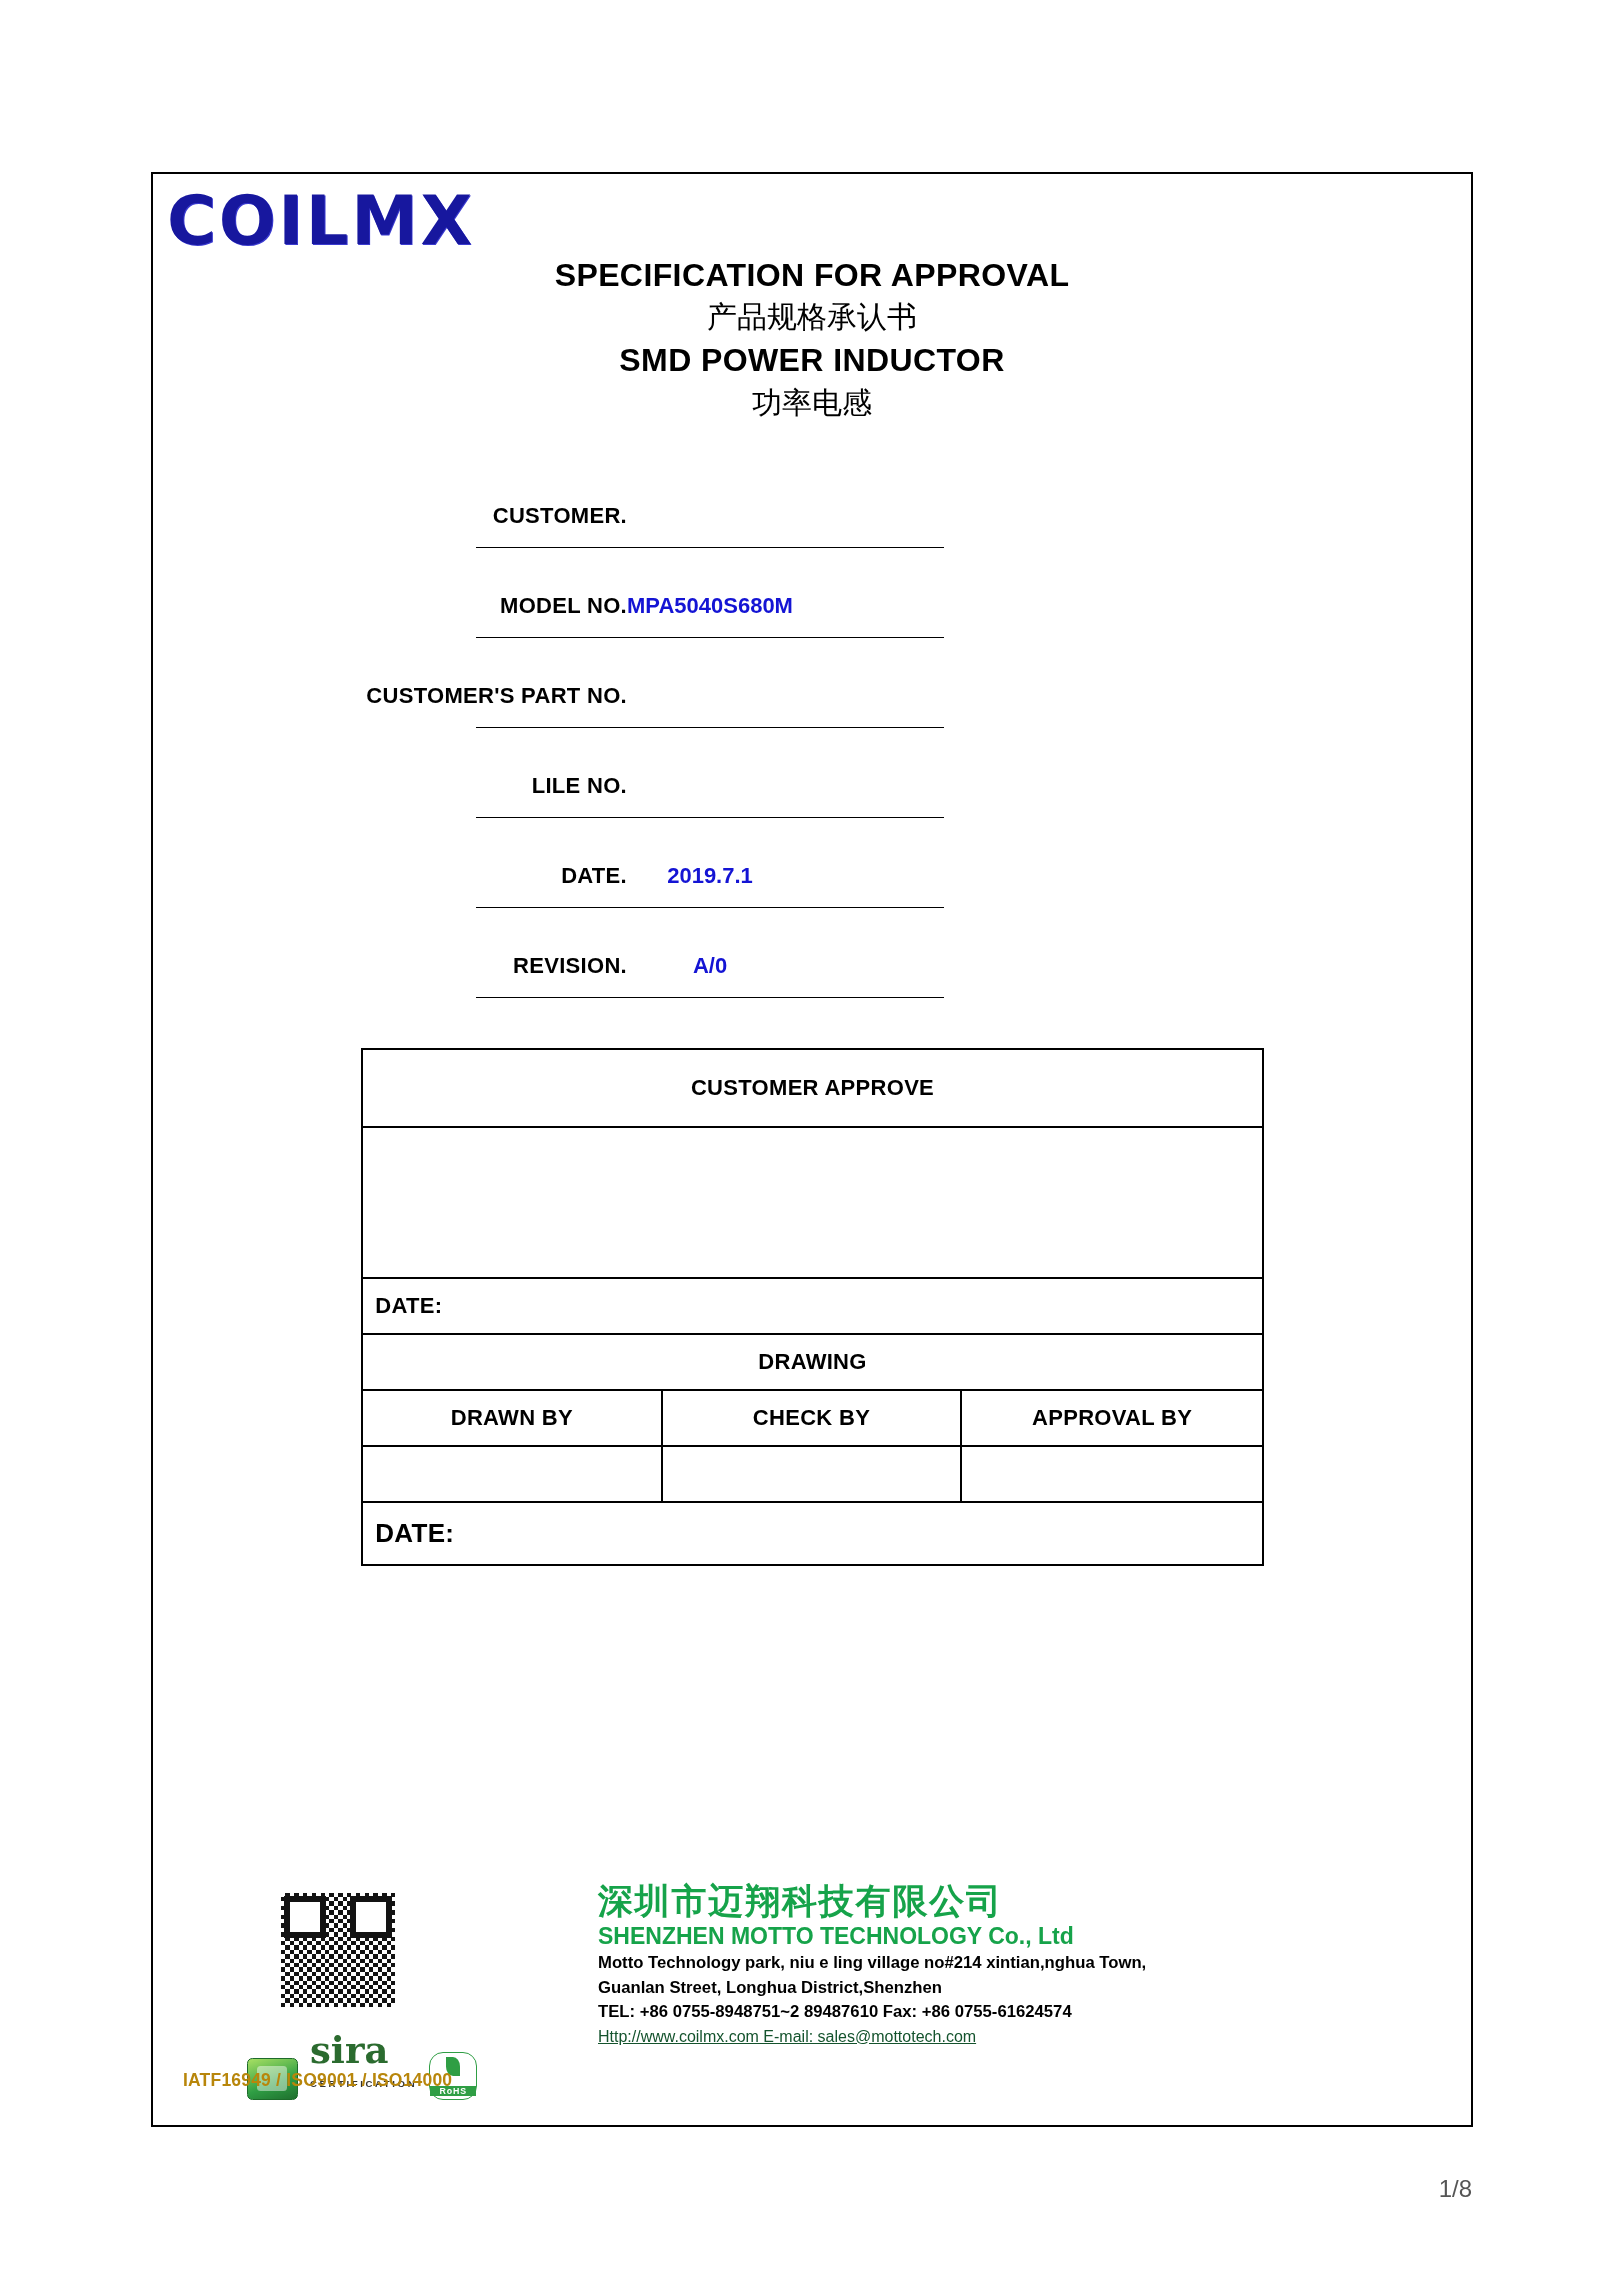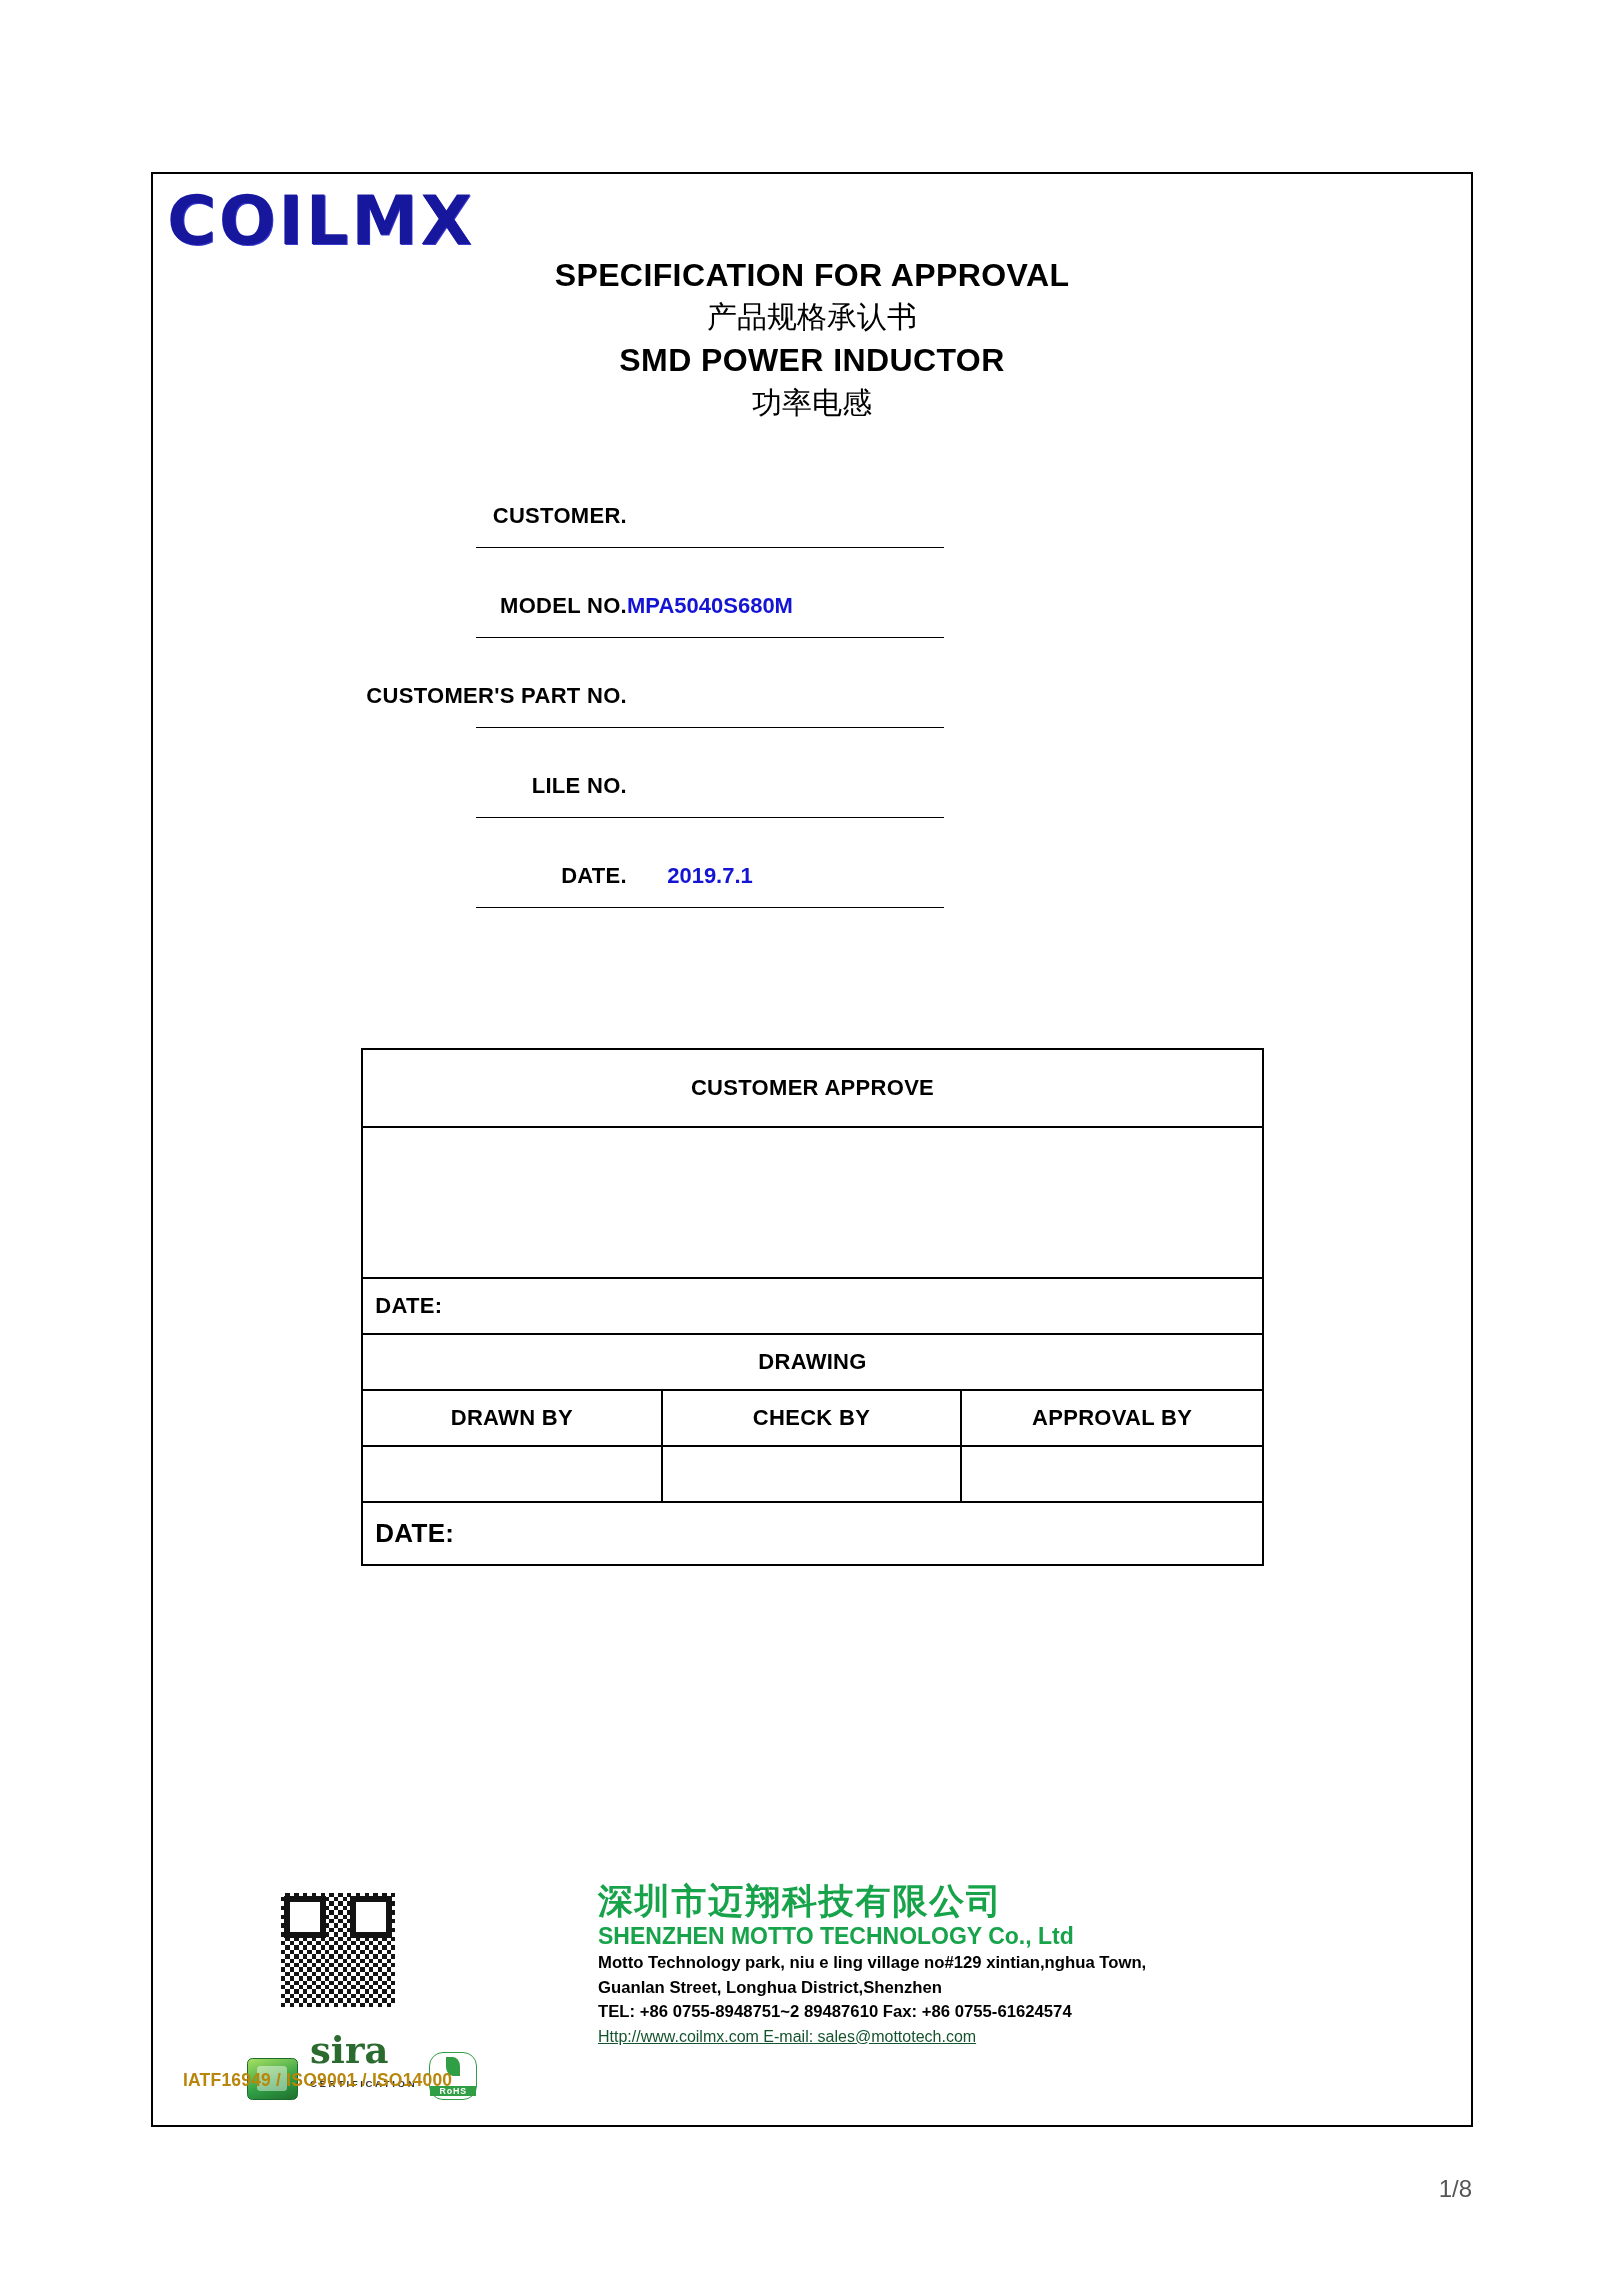--- a/index.html
+++ b/index.html
@@ -350,20 +350,25 @@
       <div class="field-value"></div>
       <div class="field-line"></div>
     </div>
 
     <div class="field-row">
       <div class="field-label">DATE.</div>
       <div class="field-value">2019.7.1</div>
       <div class="field-line"></div>
     </div>
 
+    <div class="field-row">
+      <div class="field-label">REVISION.</div>
+      <div class="field-value">A/0</div>
+      <div class="field-line"></div>
+    </div>
 
   </div>
 
   <div class="approve-table">
     <div class="at-row">
       <div class="at-cell h-approve">CUSTOMER APPROVE</div>
     </div>
     <div class="at-row">
       <div class="at-cell h-blank"></div>
     </div>
@@ -401,21 +406,21 @@
         <em></em>
         <span>RoHS</span>
       </div>
     </div>
 
     <div class="iatf">IATF16949 / ISO9001 / ISO14000</div>
 
     <div class="company-block">
       <div class="cn-company">深圳市迈翔科技有限公司</div>
       <div class="en-company">SHENZHEN MOTTO TECHNOLOGY Co., Ltd</div>
-      <div class="addr-line">Motto Technology park, niu e ling village no#129 xintian,nghua Town,</div>
+      <div class="addr-line">Motto Technology park, niu e ling village no#214 xintian,nghua Town,</div>
       <div class="addr-line">Guanlan Street, Longhua District,Shenzhen</div>
       <div class="addr-line">TEL: +86 0755-8948751~2   89487610  Fax: +86 0755-61624574</div>
       <div class="web-line">Http://www.coilmx.com    E-mail: sales@mottotech.com</div>
     </div>
   </div>
 
   <div class="page-number">1/8</div>
 </div>
 
 

